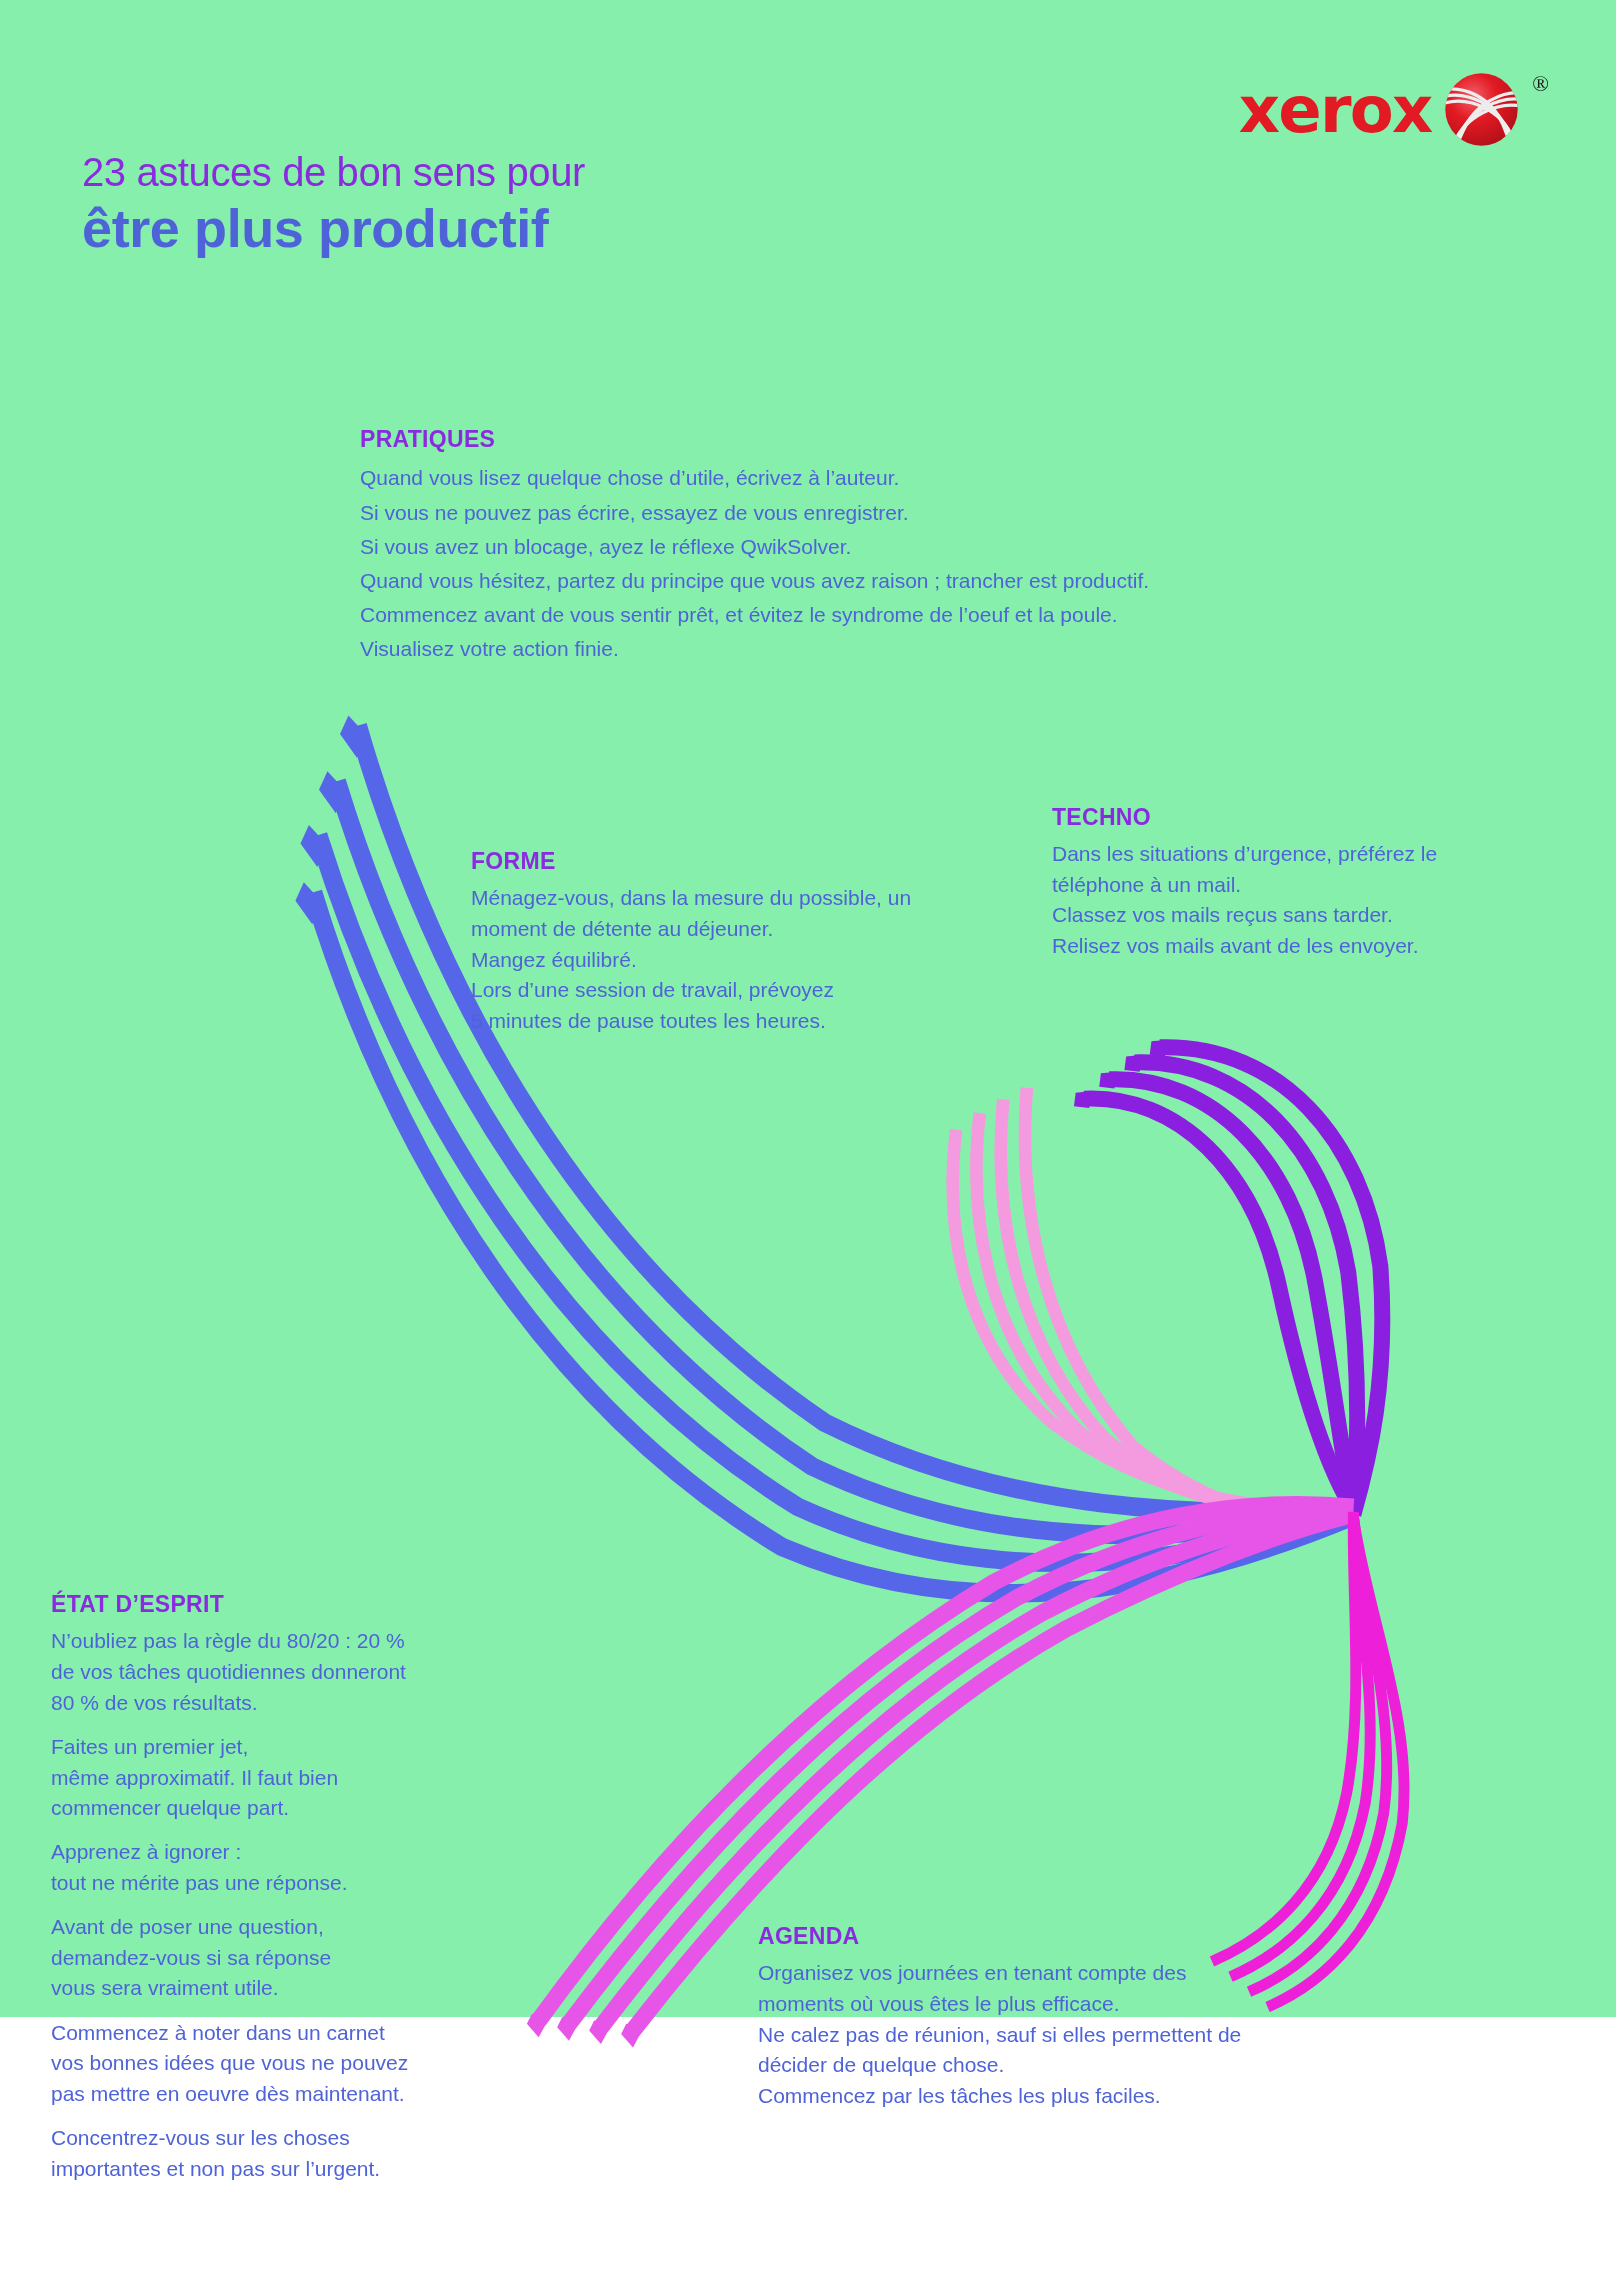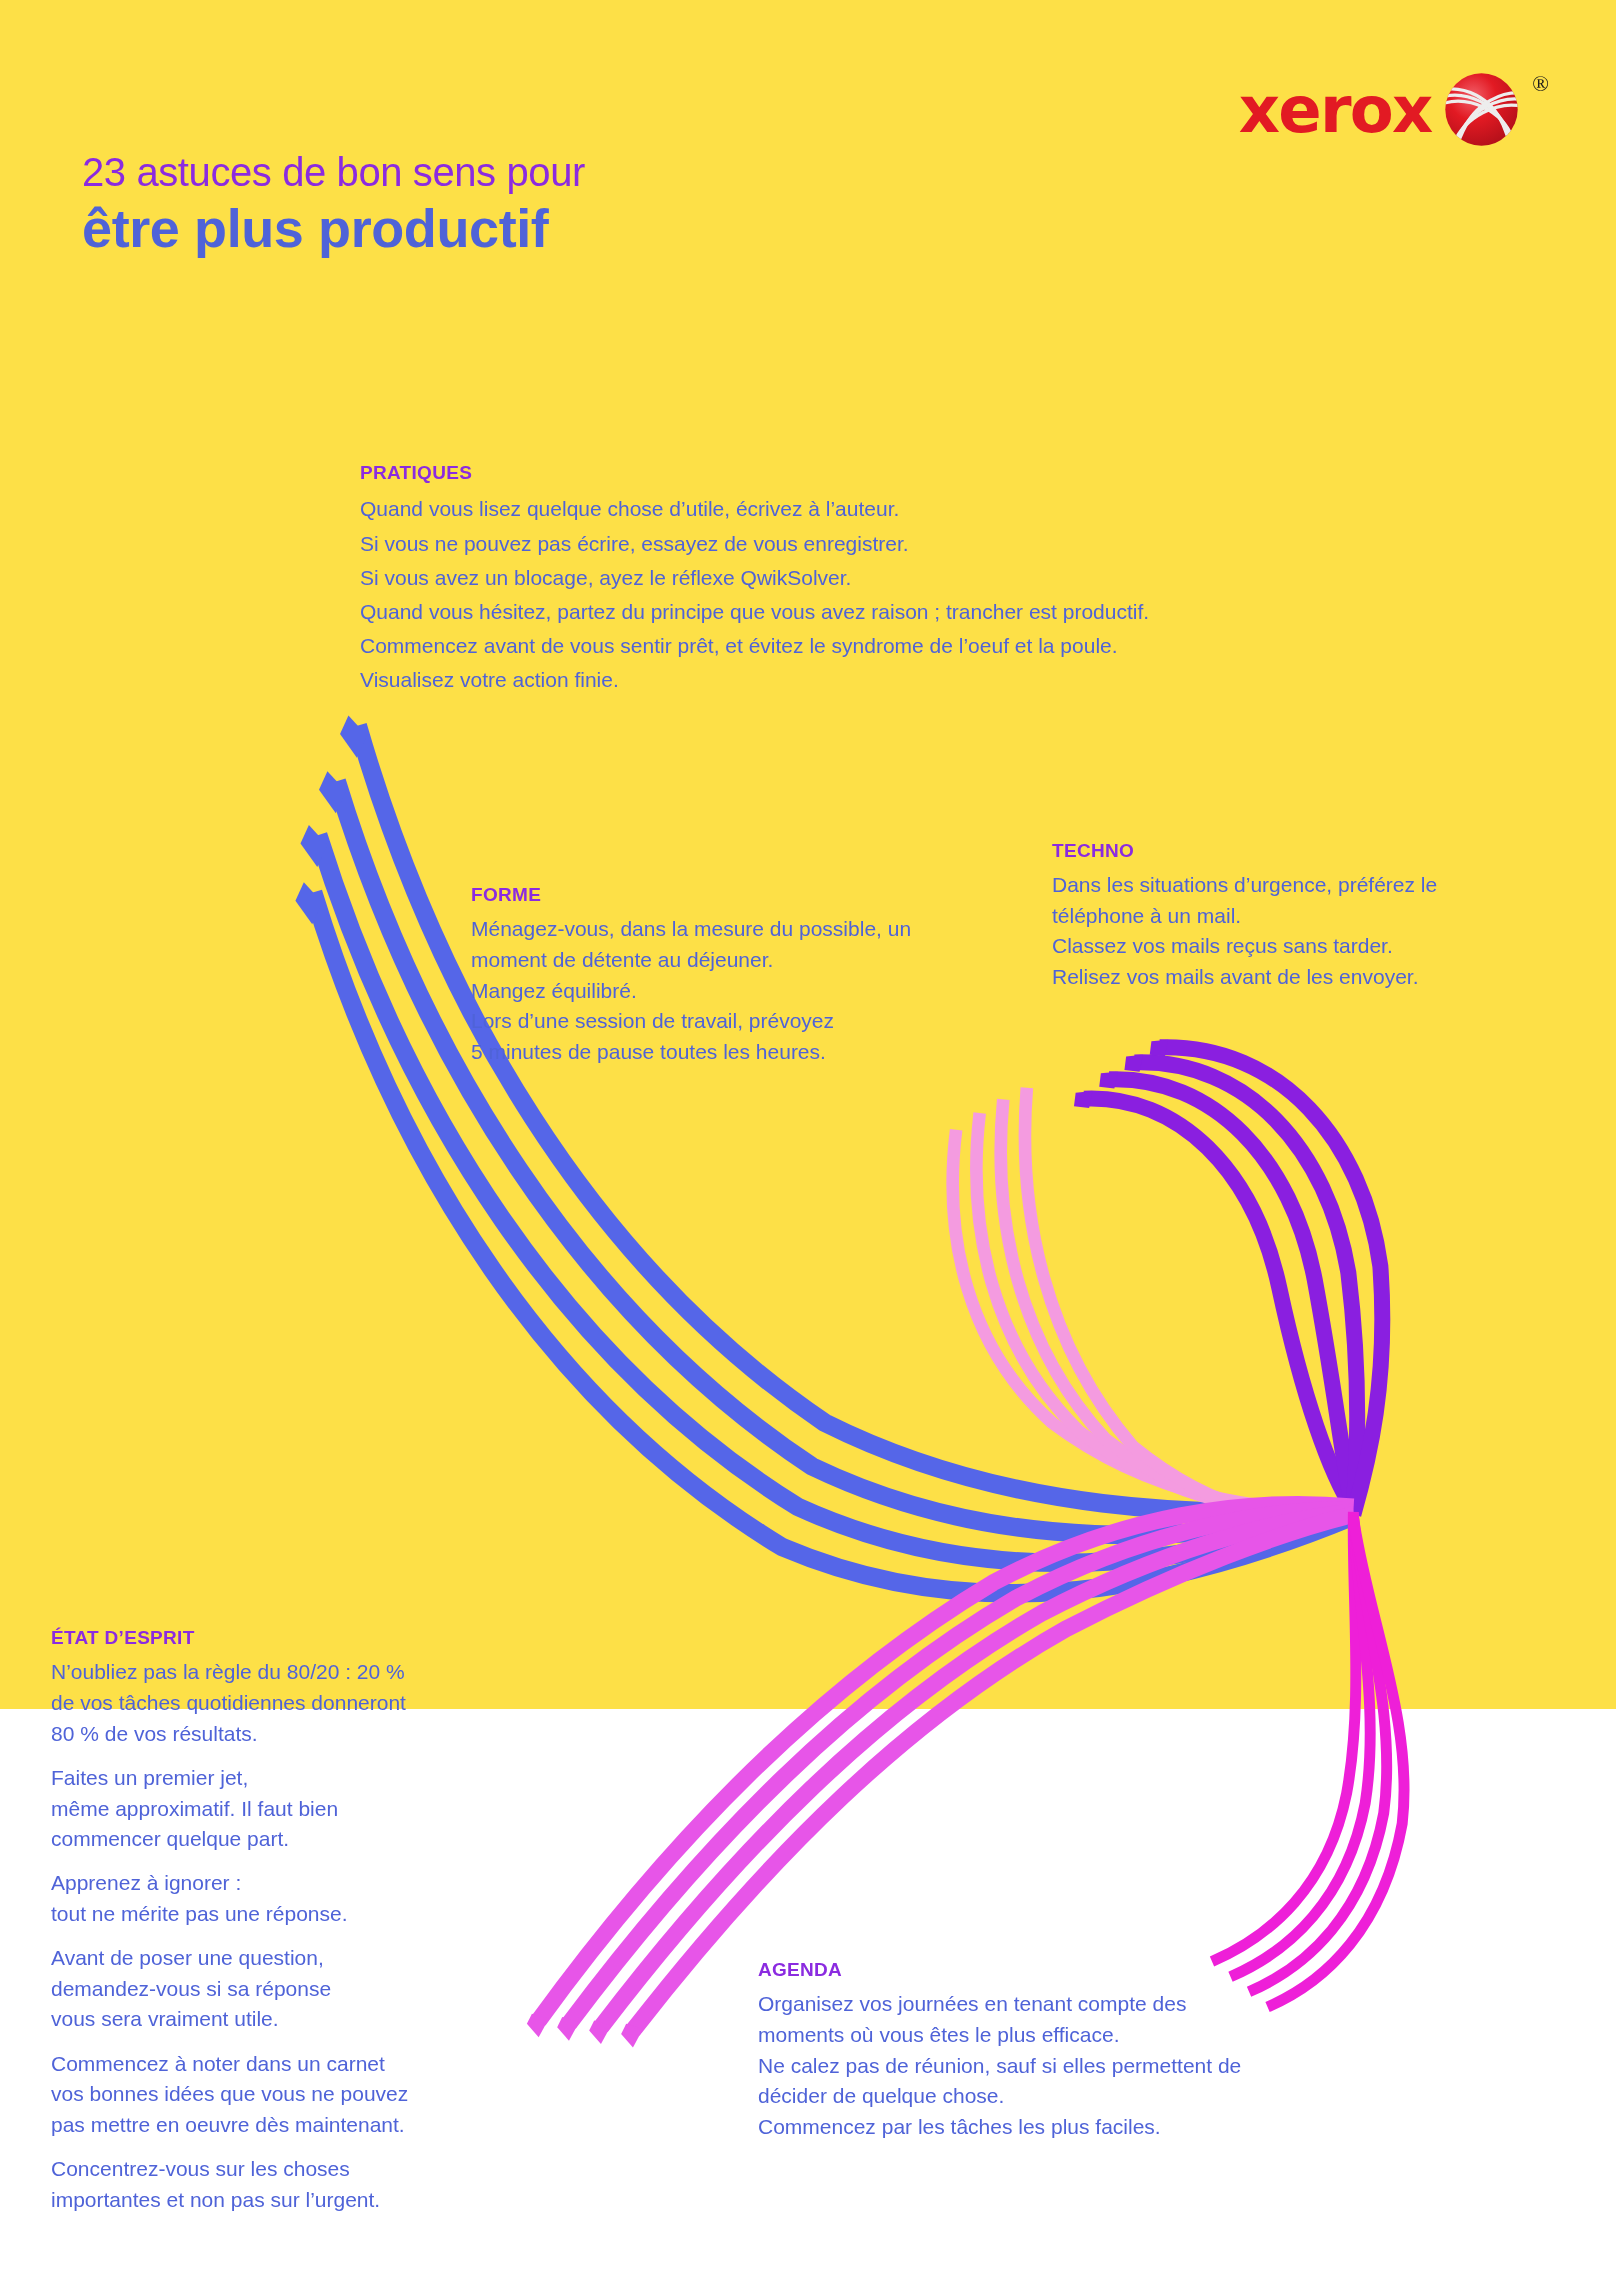--- a/index.html
+++ b/index.html
@@ -1,21 +1,21 @@
 <!DOCTYPE html>
 <html lang="fr" style="font-size:13.5px"><head>
 <meta charset="utf-8">
 <title>23 astuces de bon sens pour être plus productif</title>
 <style>
   html,body{margin:0;padding:0;background:#ffffff;}
   body{width:1616px;height:2273px;position:relative;overflow:hidden;
        font-family:"Liberation Sans","DejaVu Sans",sans-serif;
        -webkit-font-smoothing:antialiased;}
 
-  #poster{position:absolute;inset:0;width:1616px;height:1709px;background:#fde047;}
+  #poster{position:absolute;inset:0;width:1616px;height:2017px;background:#86efac;}
 
   
   #ribbons{position:absolute;left:0;top:0;width:1616px;height:2273px;z-index:1;pointer-events:none;}
 
   
   #logo{position:absolute;left:1187px;top:63px;width:362px;height:93px;z-index:5;
         display:flex;align-items:center;justify-content:flex-end;gap:11.8px;}
   #logo-word{font-family:"DejaVu Sans",sans-serif;font-weight:700;font-size:64px;
              letter-spacing:-1.7px;color:#E21A23;line-height:1;}
   #logo-ball{width:77px;height:77px;position:relative;flex:0 0 auto;}
@@ -24,22 +24,22 @@
 
   
   #title{position:absolute;left:82px;top:150px;z-index:5;line-height:1.12;}
   .t-line1{font-size:40px;font-weight:400;color:#8B2BE0;white-space:nowrap;
            font-family:"Liberation Sans",sans-serif;letter-spacing:-0.4px;}
   .t-line2{font-size:54px;font-weight:700;color:#4F63D8;white-space:nowrap;
            font-family:"Liberation Sans",sans-serif;letter-spacing:-0.4px;margin-top:3.4px;}
 
   
   .section{position:absolute;z-index:6;}
-  .sec-head{font-size:19px;font-weight:700;color:#8B2BE0;letter-spacing:0.3px;
-            margin-bottom:8.4px;font-family:"Liberation Sans",sans-serif;margin-top:36px;}
+  .sec-head{font-size:23px;font-weight:700;color:#8B2BE0;letter-spacing:0.3px;
+            margin-bottom:8.4px;font-family:"Liberation Sans",sans-serif;}
   .sec-line{font-size:21px;color:#4F63D8;line-height:1.45;
             font-family:"Liberation Sans",sans-serif;white-space:nowrap;}
   .al-left{text-align:left;}
   .al-right{}
 
   
   #sec-pratiques     {left:360px; top:426px;  width:993px;}
   #sec-forme         {left:471px; top:848px; width:556px;}
   #sec-techno        {left:1052px;top:804px;  width:497px;}
   #sec-etat          {left:51px;  top:1591px; width:471px;}

